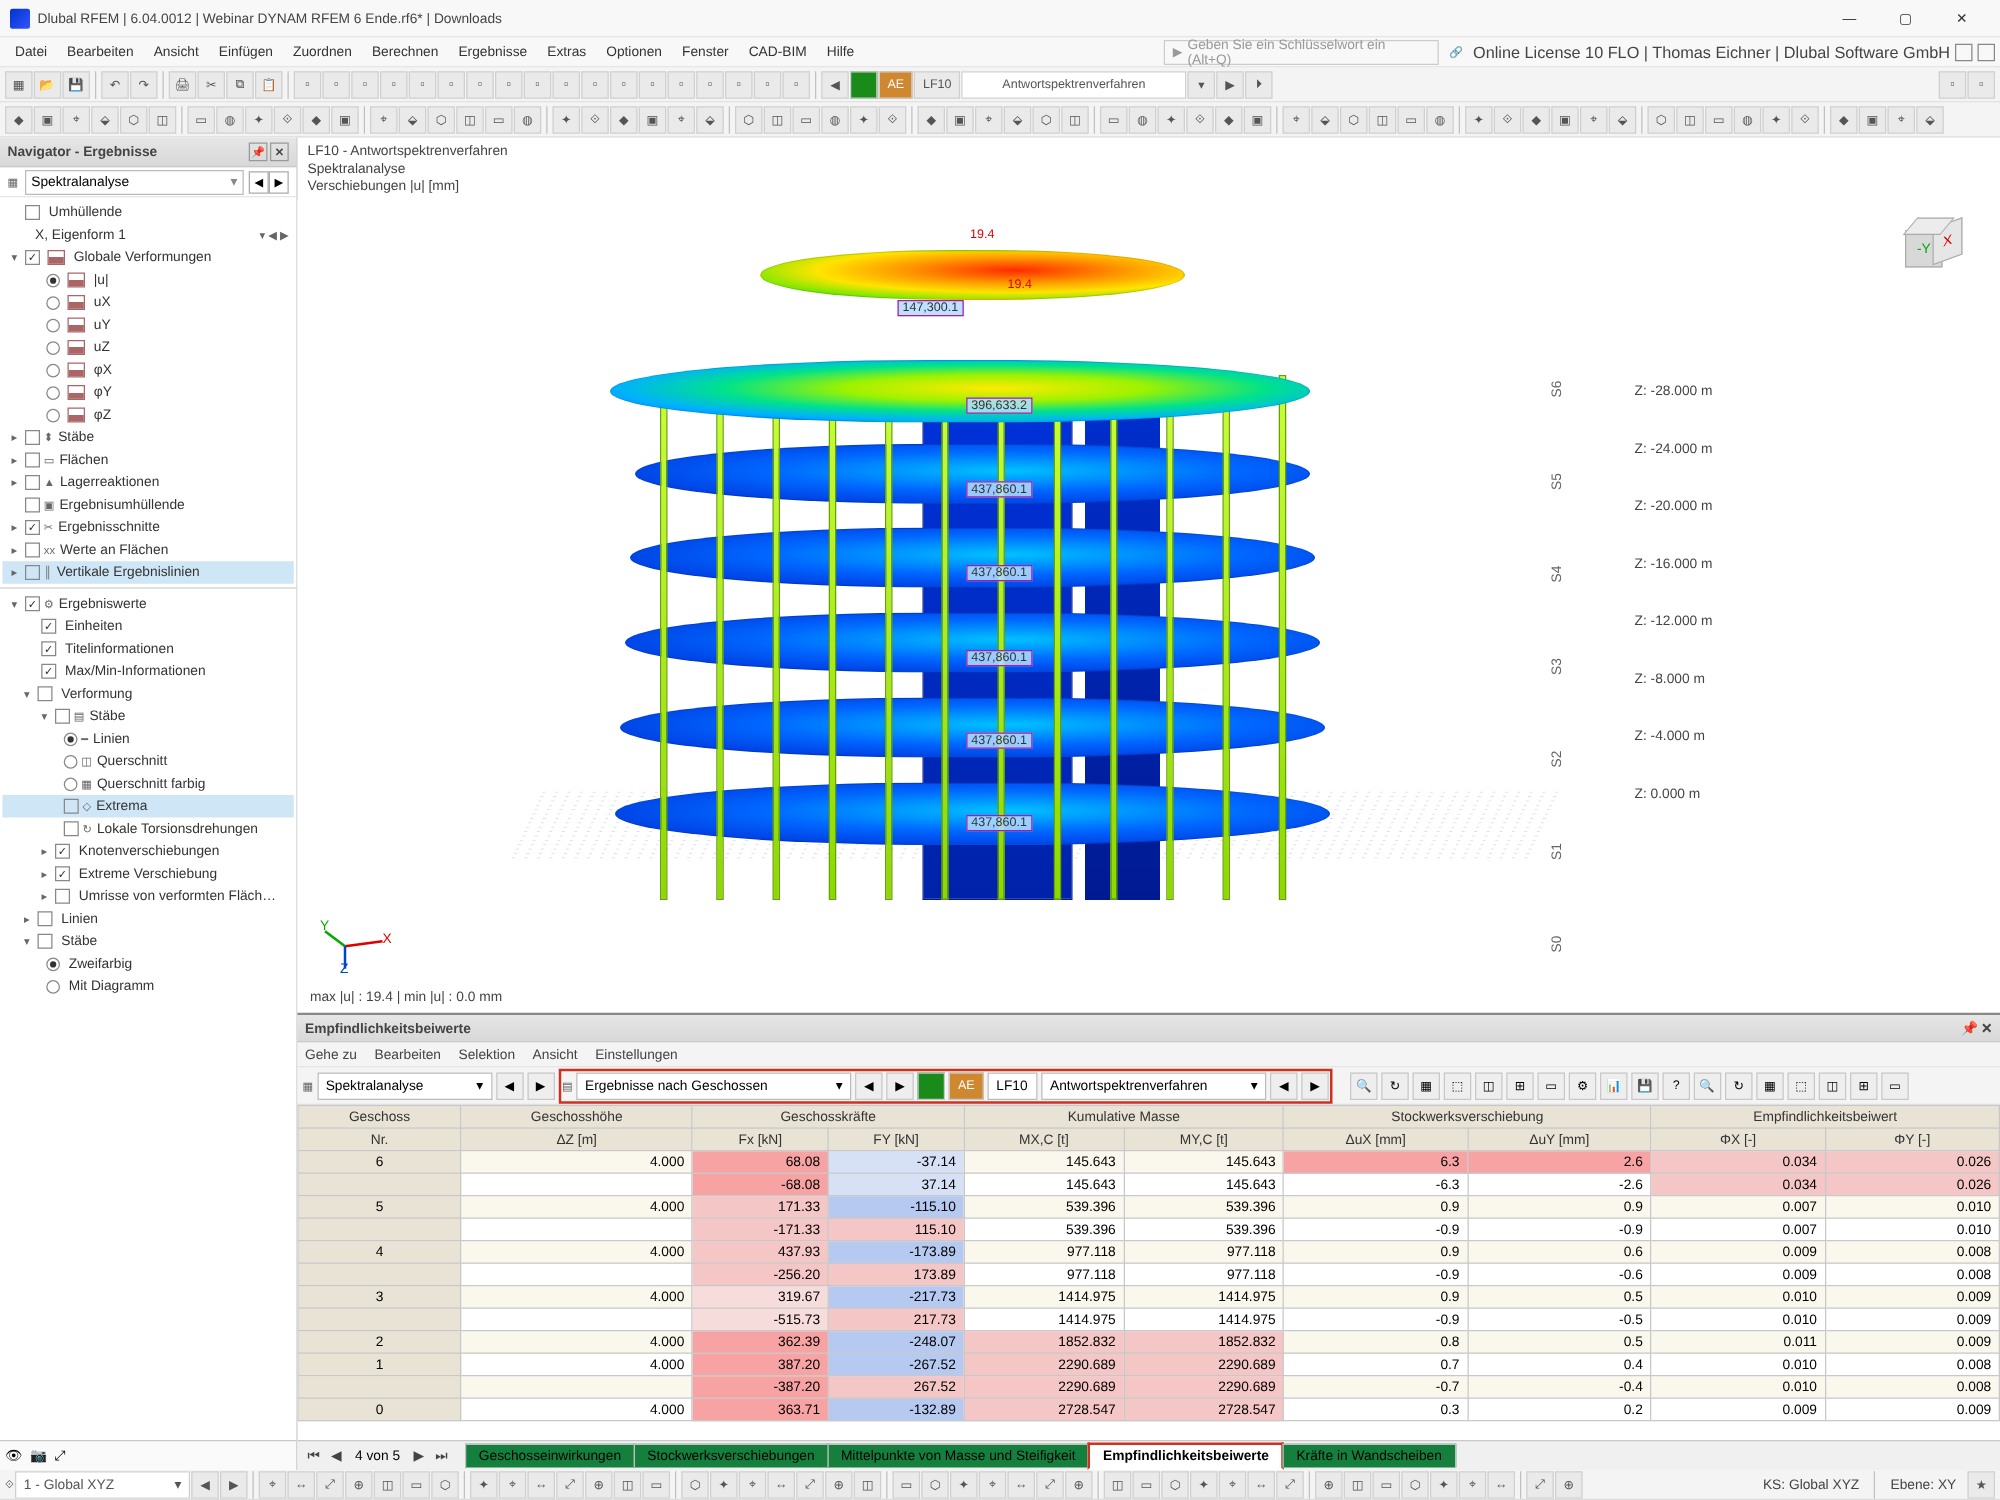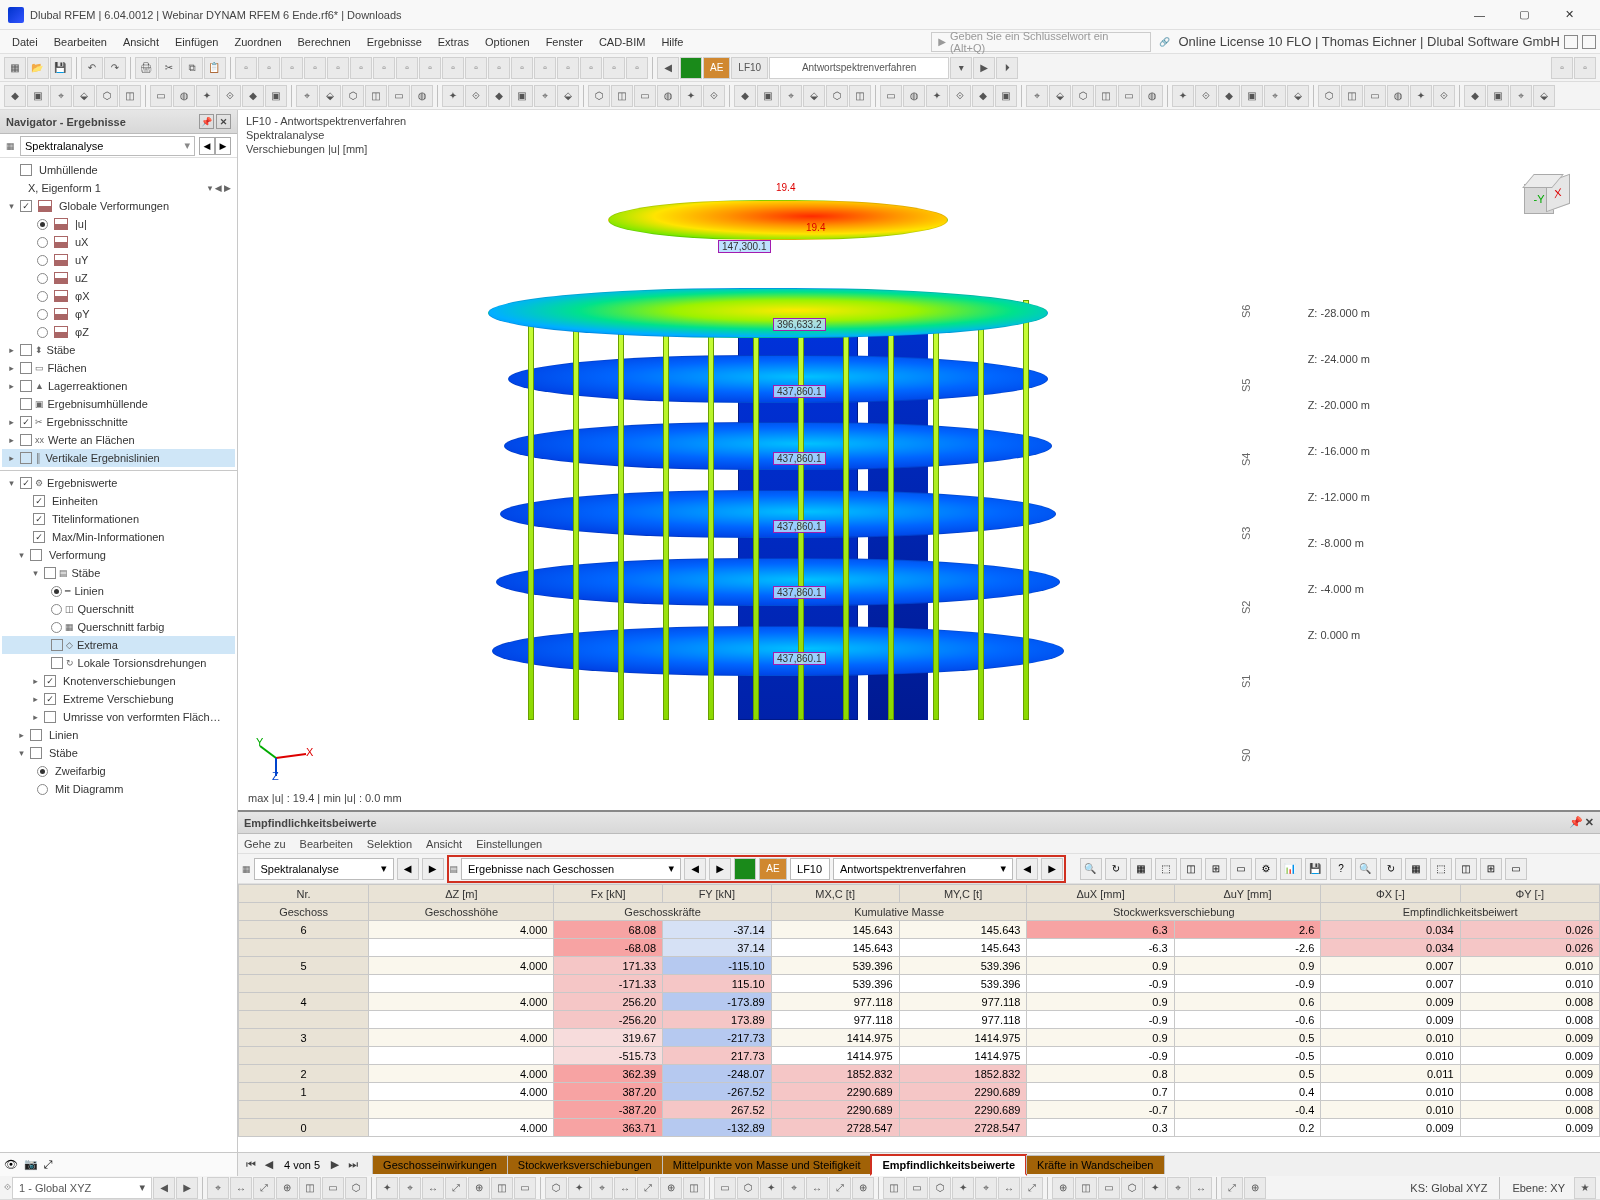--- a/index.html
+++ b/index.html
@@ -78,21 +78,21 @@
 .grid .rnum { background:#e9e3d6 !important; }
 .grid .num { text-align:right; padding-right:6px; }
 .cell-red { background:#f7a3a3 !important; }
 .cell-pink { background:#f5c6c6 !important; }
 .cell-lpink { background:#f7dcdc !important; }
 .cell-blue { background:#b6c9f0 !important; }
 .cell-lblue { background:#d6e1f5 !important; }
 .bptabs { height:24px; background:#f0f0f0; border-top:1px solid #c8c8c8; display:flex; align-items:center; padding:0 4px; gap:0; }
 .bptabs .nav { width:18px; text-align:center; color:#444; }
 .bptabs .pg { margin:0 6px; }
-.bptabs .tab { padding:3px 10px; border:1px solid #c0c0c0; border-bottom:none; background:#a16207; margin-right:-1px; }
+.bptabs .tab { padding:3px 10px; border:1px solid #c0c0c0; border-bottom:none; background:#15803d; margin-right:-1px; }
 .bptabs .tab.active { background:#fff; border:2px solid #d03020; border-bottom:2px solid #fff; font-weight:bold; }
 .sbtxt { padding:0 8px; color:#444; }
 
 .mini { font-size:9px; color:#666; }
 .navpage { display:flex; gap:0; }
 .navpage .pb { width:16px; height:18px; border:1px solid #aaa; display:flex; align-items:center; justify-content:center; font-size:9px; }
 
 .selrow .drop { flex:1; border:1px solid #bbb; height:20px; padding:0 4px; display:flex; align-items:center; background:#fff; }
 .selrow .drop .v { color:#888; margin-left:auto; }
 .tree2 { flex:1; overflow:auto; background:#fff; padding:3px 2px; }
@@ -611,39 +611,39 @@
           <div class="smbtn">▦</div>
           <div class="smbtn">⬚</div>
           <div class="smbtn">◫</div>
           <div class="smbtn">⊞</div>
           <div class="smbtn">▭</div>
       </div>
       <div class="gridwrap">
         <table class="grid">
           <thead>
             <tr>
+              <th>Geschoss</th>
+                <th>Geschosshöhe</th>
+              <th colspan="2">Geschosskräfte</th>
+              <th colspan="2">Kumulative Masse</th>
+              <th colspan="2">Stockwerksverschiebung</th>
+              <th colspan="2">Empfindlichkeitsbeiwert</th>
+            </tr>
+            <tr>
               <th>Nr.</th>
                 <th>ΔZ [m]</th>
                 <th>Fx [kN]</th>
                 <th>FY [kN]</th>
                 <th>MX,C [t]</th>
                 <th>MY,C [t]</th>
                 <th>ΔuX [mm]</th>
                 <th>ΔuY [mm]</th>
                 <th>ΦX [-]</th>
                 <th>ΦY [-]</th>
             </tr>
-            <tr>
-              <th>Geschoss</th>
-                <th>Geschosshöhe</th>
-              <th colspan="2">Geschosskräfte</th>
-              <th colspan="2">Kumulative Masse</th>
-              <th colspan="2">Stockwerksverschiebung</th>
-              <th colspan="2">Empfindlichkeitsbeiwert</th>
-            </tr>
           </thead>
           <tbody id="gridbody">
               <tr>
                 <td class="rnum">6</td>
                 <td class="num">4.000</td>
                 <td class="num cell-red">68.08</td>
                 <td class="num cell-lblue">-37.14</td>
                 <td class="num ">145.643</td>
                 <td class="num ">145.643</td>
                 <td class="num cell-red">6.3</td>
@@ -683,21 +683,21 @@
                 <td class="num ">539.396</td>
                 <td class="num ">539.396</td>
                 <td class="num ">-0.9</td>
                 <td class="num ">-0.9</td>
                 <td class="num ">0.007</td>
                 <td class="num ">0.010</td>
               </tr>
               <tr>
                 <td class="rnum">4</td>
                 <td class="num">4.000</td>
-                <td class="num cell-pink">256.20</td>
+                <td class="num cell-pink">437.93</td>
                 <td class="num cell-blue">-173.89</td>
                 <td class="num ">977.118</td>
                 <td class="num ">977.118</td>
                 <td class="num ">0.9</td>
                 <td class="num ">0.6</td>
                 <td class="num ">0.009</td>
                 <td class="num ">0.008</td>
               </tr>
               <tr>
                 <td class="rnum"></td>

